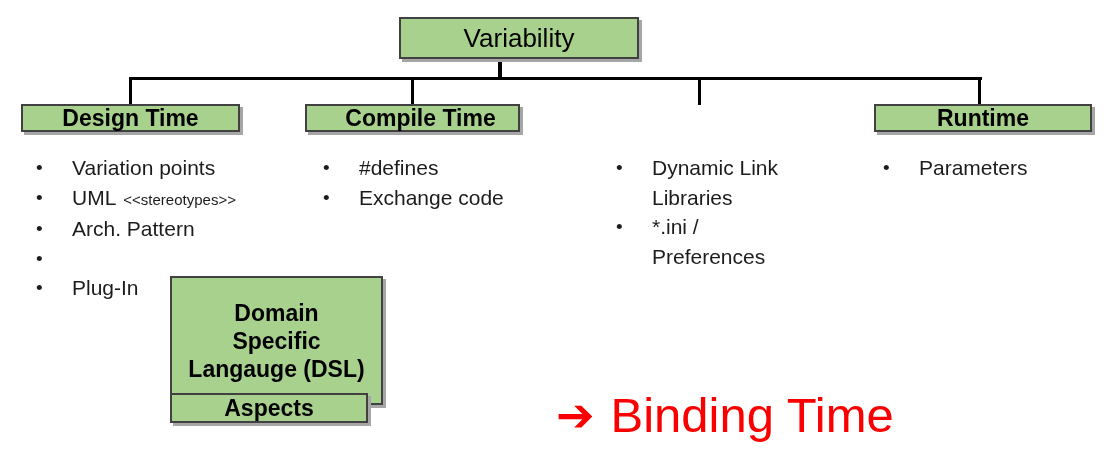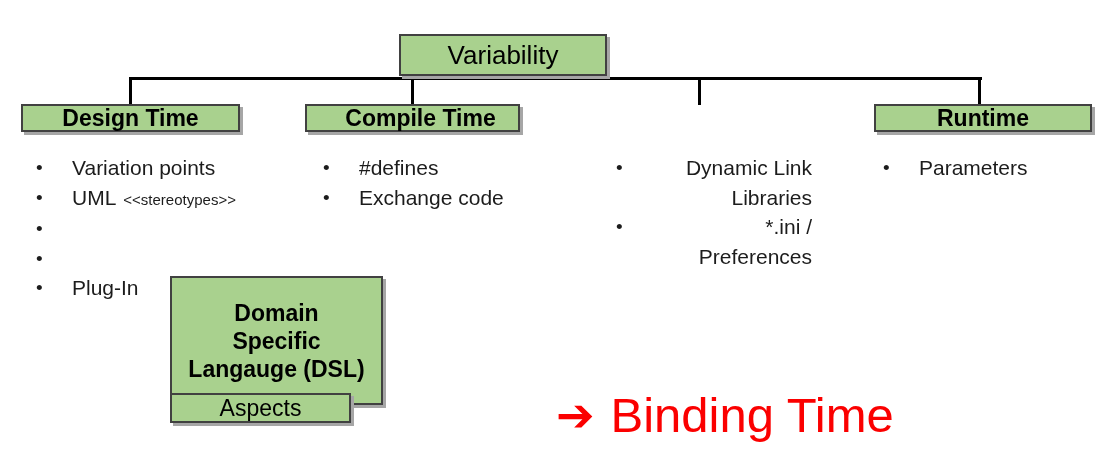--- a/index.html
+++ b/index.html
@@ -28,44 +28,44 @@
     box-sizing: border-box;
     background: #a9d18e;
     border: 2px solid #414141;
     box-shadow: 3px 3px 0 #a6a6a6;
     display: flex;
     align-items: center;
     justify-content: center;
     color: #000000;
     text-align: center;
   }
-  .box-variability { left: 399px; top: 17px;  width: 208px; height: 42px; font-size: 26px; font-weight: 400; margin-top: 17px; }
+  .box-variability { left: 399px; top: 17px;  width: 240px; height: 42px; font-size: 26px; font-weight: 400; }
   .box-header      { top: 104px; height: 28px; font-size: 23px; font-weight: 700; }
   .box-design      { left: 21px;  width: 219px; }
   .box-compile     { left: 305px; width: 215px; padding-left: 16px; }
   .box-startup     { left: 592px; width: 215px; }
   .box-runtime     { left: 874px; width: 218px; }
   .box-dsl         { left: 170px; top: 276px; width: 213px; height: 129px; font-size: 23px; font-weight: 700; line-height: 28px; }
   .box-dsl span    { white-space: pre-line; }
-  .box-aspects     { left: 170px; top: 393px; width: 181px; height: 30px; font-size: 23px; font-weight: 400; }
+  .box-aspects     { left: 170px; top: 393px; width: 198px; height: 30px; font-size: 23px; font-weight: 700; }
 
   
   ul.blist {
     position: absolute;
     margin: 0; padding: 0;
     list-style: none;
     font-size: 21px;
     color: #1c1c1c;
   }
   ul.blist li { display: flex; align-items: flex-start; line-height: 29.6px; }
   ul.blist .bullet { flex: 0 0 36px; width: 36px; font-size: 19px; }
   .list-design  { left: 36px;  top: 153px; white-space: nowrap; }
   .list-compile { left: 323px; top: 153px; white-space: nowrap; }
   .list-startup { left: 616px; top: 153px; }
-  .list-startup .itext { width: 160px; text-align: right; }
+  .list-startup .itext { width: 160px; }
   .list-runtime { left: 883px; top: 153px; white-space: nowrap; }
   .suffix { font-size: 15px; margin-left: 7px; }
 
   
   .annotation {
     position: absolute;
     left: 556px; top: 386px; height: 58px;
     display: flex; align-items: center;
     color: #fb0000;
   }
@@ -102,20 +102,21 @@
     <li>
       <span class="bullet">•</span>
       <span class="itext">Variation points</span>
     </li>
     <li>
       <span class="bullet">•</span>
       <span class="itext"><span>UML</span><span class="suffix">&lt;&lt;stereotypes&gt;&gt;</span></span>
     </li>
     <li>
       <span class="bullet">•</span>
+      <span class="itext">Arch. Pattern</span>
     </li>
     <li>
       <span class="bullet">•</span>
     </li>
     <li>
       <span class="bullet">•</span>
       <span class="itext">Plug-In</span>
     </li>
   </ul>
 

